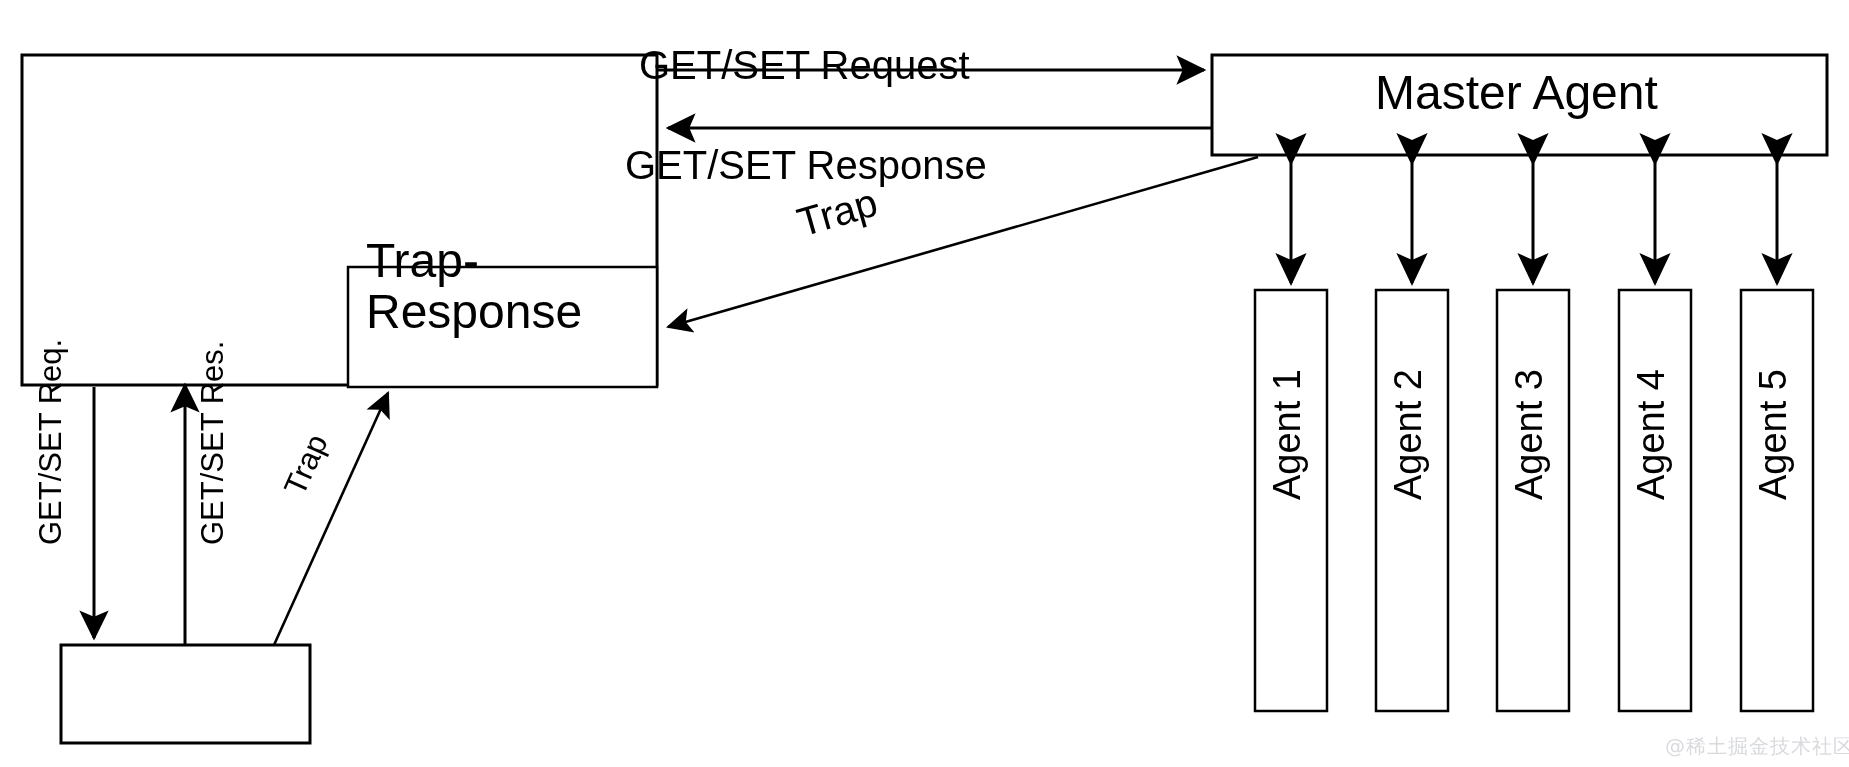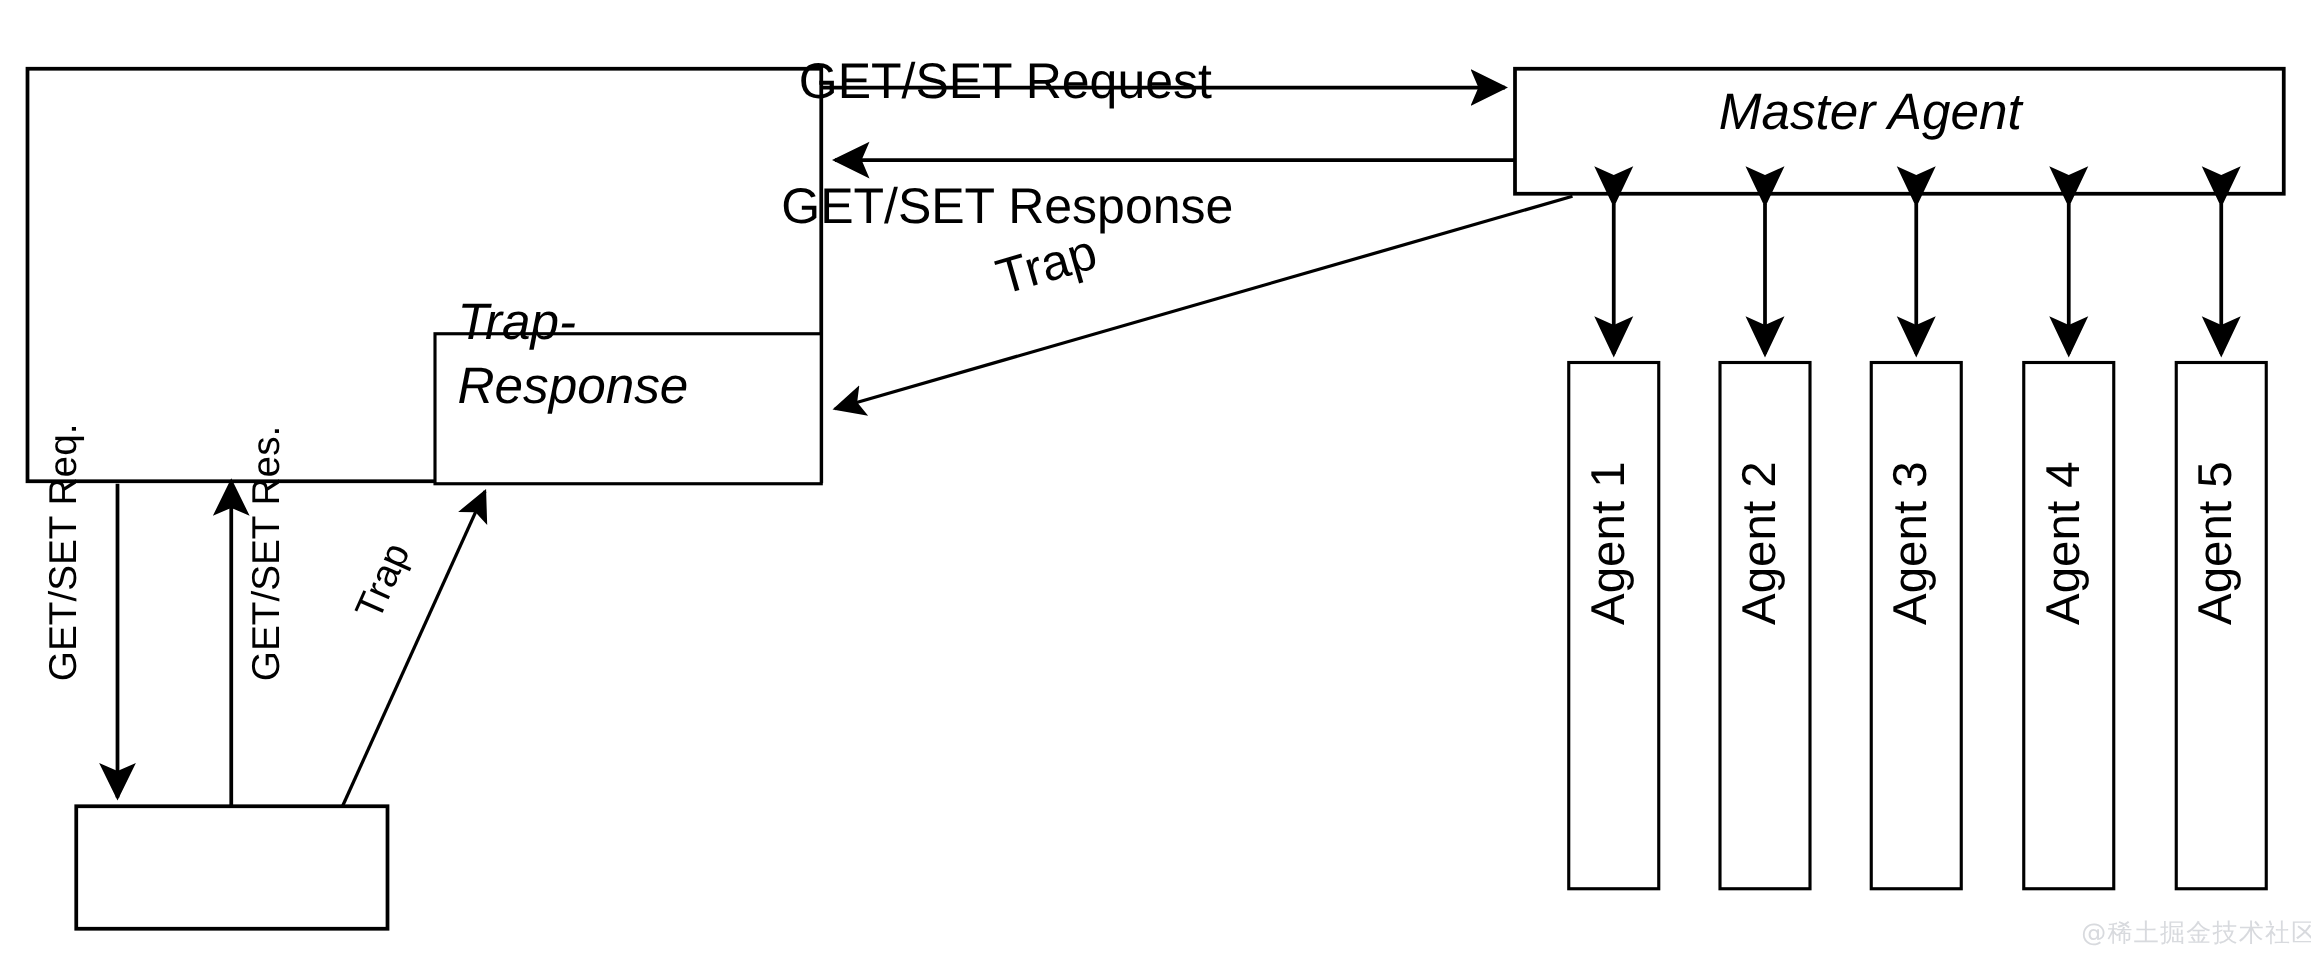--- a/index.html
+++ b/index.html
@@ -49,22 +49,21 @@
     stroke: none;
   }
   .lbl {
     position: absolute;
     font-family: "Liberation Sans", sans-serif;
     color: #000000;
     white-space: nowrap;
     line-height: 1;
   }
   .lbl-big {
-    font-size: 41px;
-    font-style: italic;
+    font-size: 48px;
   }
   .lbl-med {
     font-size: 40px;
   }
   .lbl-side {
     font-size: 31px;
   }
   .lbl-agent {
     font-size: 38px;
   }

